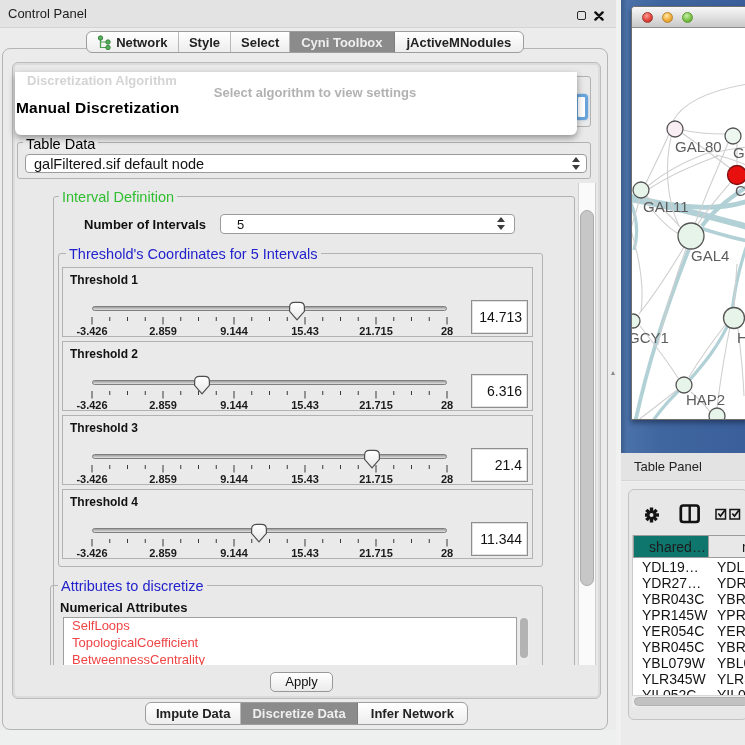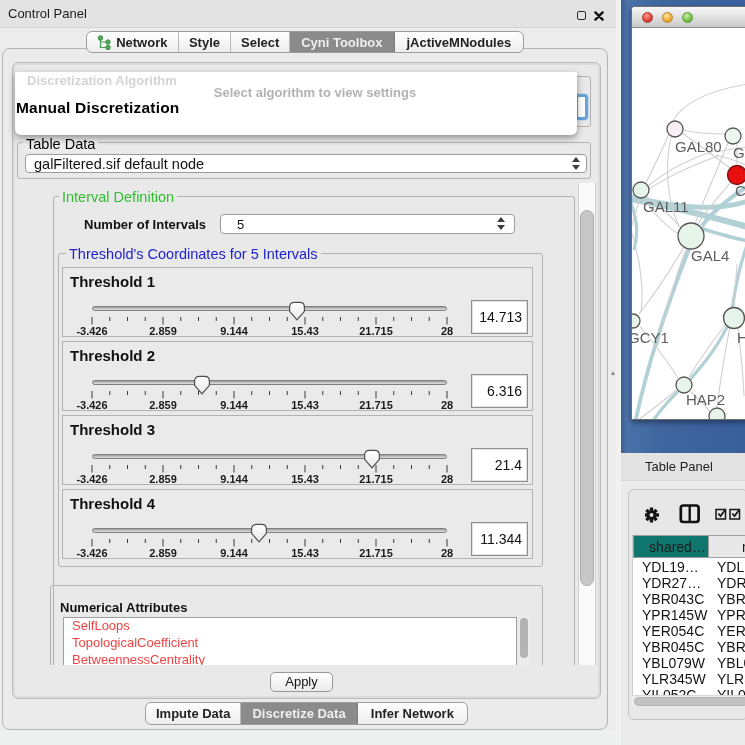--- a/index.html
+++ b/index.html
@@ -26,21 +26,21 @@
 .spin { position:absolute; width:9px; height:13px; }
 .spin:before, .spin:after { content:""; position:absolute; left:0; border-left:4.5px solid transparent; border-right:4.5px solid transparent; }
 .spin:before { top:0; border-bottom:5px solid #3c3c3c; }
 .spin:after { bottom:0; border-top:5px solid #3c3c3c; }
 
 #scrollArea { left:10px; top:183px; width:568px; height:482px; overflow:hidden; }
 #mainSB { left:578px; top:183px; width:18px; height:482px; background:#fafafa; border-left:1px solid #cfcfcf; border-right:1px solid #cfcfcf; }
 #mainThumb { left:580px; top:210px; width:14px; height:376px; background:#c7c7c7; border:1px solid #ababab; border-radius:7px; }
 
 .thr { position:absolute; left:52px; width:471px; height:70px; border:1px solid #b2b2b2; background:#eaeaea; }
-.thrTitle { position:absolute; left:7px; top:5px; font-size:15px; font-weight:bold; color:#111; }
+.thrTitle { position:absolute; left:7px; top:5px; font-size:12px; font-weight:bold; color:#111; }
 .valbox { position:absolute; left:408px; top:32px; width:57px; height:34px; background:#fff; border:1px solid #8e8e8e; box-shadow:inset 0 0 0 1px #e2e2e2; font-size:14px; color:#111; text-align:right; padding:8px 5px 0 0; }
 .track { position:absolute; left:29px; top:38px; width:355px; height:5px; border:1px solid #7f7f7f; border-radius:3px; background:linear-gradient(#9b9b9b,#e2e2e2); }
 .thumb { position:absolute; top:33px; width:20px; height:20px; }
 .ticksvg { position:absolute; left:28px; top:49px; width:358px; height:8px; }
 .ticklbl { position:absolute; top:57px; font-size:11px; font-weight:bold; color:#1a1a1a; transform:translateX(-50%); }
 
 #numList { left:53px; top:434px; width:454px; height:60px; background:#fff; border:1px solid #9f9f9f; font-size:13px; color:#ef4444; }
 #numList div { height:17px; line-height:16.5px; padding-left:8px; }
 
 #applyBtn { left:270px; top:672px; width:63px; height:20px; border:1px solid #989898; border-radius:5px; background:linear-gradient(#ffffff,#ebebeb); font-size:13px; color:#111; text-align:center; line-height:18px; }
@@ -49,21 +49,21 @@
 #popup .ghost { position:absolute; left:12px; top:1px; font-size:13px; font-weight:bold; color:#d4d4d4; }
 #popup .hint { position:absolute; left:0; right:0; top:13px; text-align:center; font-size:13px; font-weight:bold; color:#b2b2b2;padding-left:38px; }
 #popup .it1 { position:absolute; left:1px; top:27px; font-size:15.5px; font-weight:bold; color:#000; letter-spacing:0.2px; }
 #popup .it2 { position:absolute; left:1px; top:44px; font-size:15px; color:#000; }
 
 #rightstrip { left:616px; top:0; width:5px; height:745px; background:#f1f1f1; }
 #bluearea { left:621px; top:0; width:124px; height:453px; background:linear-gradient(90deg,#3d5e8c 0px,#4a71a8 6px,#40669f 40px,#3a5f9b 124px); }
 #netwin { left:631px; top:6px; width:116px; height:414px; background:#fff; border:1px solid #6f6f6f; border-radius:4px 0 0 0; overflow:hidden; box-shadow:0 3px 5px rgba(10,20,40,0.45); }
 #nettitle { position:absolute; left:0; top:0; width:116px; height:21px; background:linear-gradient(#f8f8f8,#c9c9c9); border-bottom:1px solid #8e8e8e; }
 .light { position:absolute; top:5px; width:11px; height:11px; border-radius:50%; }
-#tpbar { left:621px; top:453px; width:124px; height:28px; background:#e3e3e3; border-bottom:1px solid #d5d5d5; font-size:13px; color:#222; line-height:28px; padding-left:24px; }
+#tpbar { left:621px; top:453px; width:124px; height:28px; background:#e3e3e3; border-bottom:1px solid #d5d5d5; font-size:13px; color:#222; line-height:28px; padding-left:13px; }
 #tpbg { left:621px; top:482px; width:124px; height:263px; background:#ebebeb; }
 #tpPanel { left:628px; top:489px; width:120px; height:231px; background:#e7e7e7; border:1px solid #c3c3c3; border-radius:6px; }
 #tbl { left:632px; top:535px; width:113px; height:160px; background:#fff; border-left:1px solid #cccccc; overflow:hidden; }
 .hdr { position:absolute; top:0; height:23px; font-size:14px; color:#1c1c1c; text-align:center; line-height:23px; border:1px solid #9c9c9c; background:#e8e8e8; }
 .rows { position:absolute; top:24px; font-size:14px; color:#141414; }
 .rows div { height:16px; line-height:16px; }
 #hsb { left:632px; top:695px; width:113px; height:12px; background:#ededed; border-top:1px solid #d8d8d8; }
 #hthumb { left:634px; top:697px; width:115px; height:9px; background:#c2c2c2; border:1px solid #b0b0b0; border-radius:5px; }
 </style>
 </head>
@@ -286,20 +286,21 @@
             <stop offset="0" stop-color="#ffffff"></stop>
             <stop offset="1" stop-color="#e8e8e8"></stop>
           </linearGradient>
         </defs>
       <path d="M 2.6,10.3 L 2.6,6.2 Q 2.6,1.4 7.4,1.4 L 12.6,1.4 Q 17.4,1.4 17.4,6.2 L 17.4,10.3 L 10,18.8 Z" fill="url(#tg306)" stroke="#4e4e4e" stroke-width="1.2"></path>
     </svg>
     <div class="valbox">11.344</div>
   </div>
 
   <div class="ab grp" style="left:40px; top:402px; width:493px; height:200px;"></div>
+  <div class="ab grpTitle" style="left:48px; top:395px; color:#2222cc;">Attributes to discretize</div>
   <div class="ab" style="left:50px; top:417px; font-size:13px; font-weight:bold; color:#111;">Numerical Attributes</div>
   <div class="ab" id="numList">
     <div>SelfLoops</div>
     <div>TopologicalCoefficient</div>
     <div>BetweennessCentrality</div>
   </div>
   <div class="ab" style="left:509px; top:434px; width:10px; height:48px; background:#ececec;">
     <div style="position:absolute; left:1px; top:1px; width:8px; height:40px; background:#b3b3b3; border-radius:4px;"></div>
   </div>
 </div>

